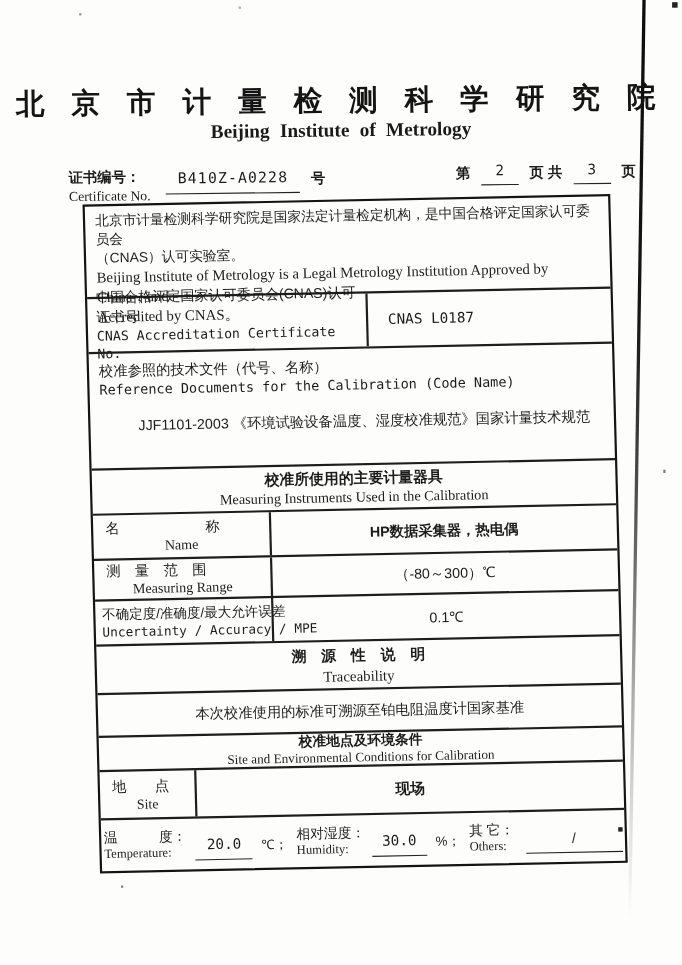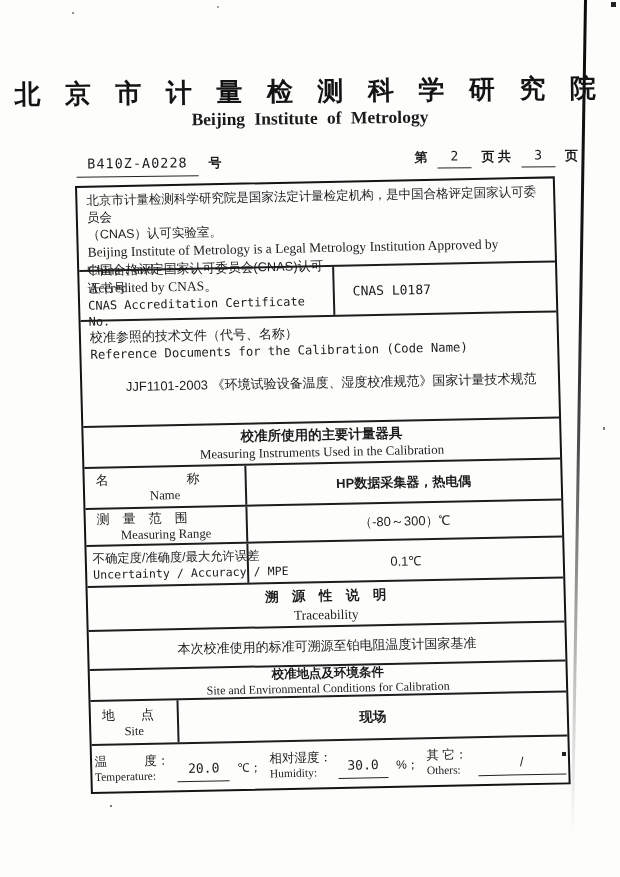--- a/index.html
+++ b/index.html
@@ -127,20 +127,24 @@
   <div class="speck" style="left:217px;top:6px;width:2px;height:2px;opacity:.4;"></div>
   <div class="speck" style="left:603px;top:427px;width:2px;height:3px;opacity:.6;"></div>
   <div class="speck" style="left:562px;top:752px;width:4px;height:4px;"></div>
   <div class="speck" style="left:110px;top:805px;width:2px;height:2px;opacity:.6;"></div>
 
   <div class="header">
     <div class="title-zh">北 京 市 计 量 检 测 科 学 研 究 院</div>
     <div class="title-en">Beijing Institute of Metrology</div>
 
     <div class="cert-line">
+      <div class="cert-label">
+        <div class="zh">证书编号：</div>
+        <div class="en">Certificate No.</div>
+      </div>
       <span class="cert-no">B410Z-A0228</span>
       <span class="cert-suffix">号</span>
     </div>
 
     <div class="page-line">
       <span class="w">第</span>
       <span class="page-num">2</span>
       <span class="w">页 共</span>
       <span class="page-num">3</span>
       <span class="w">页</span>

